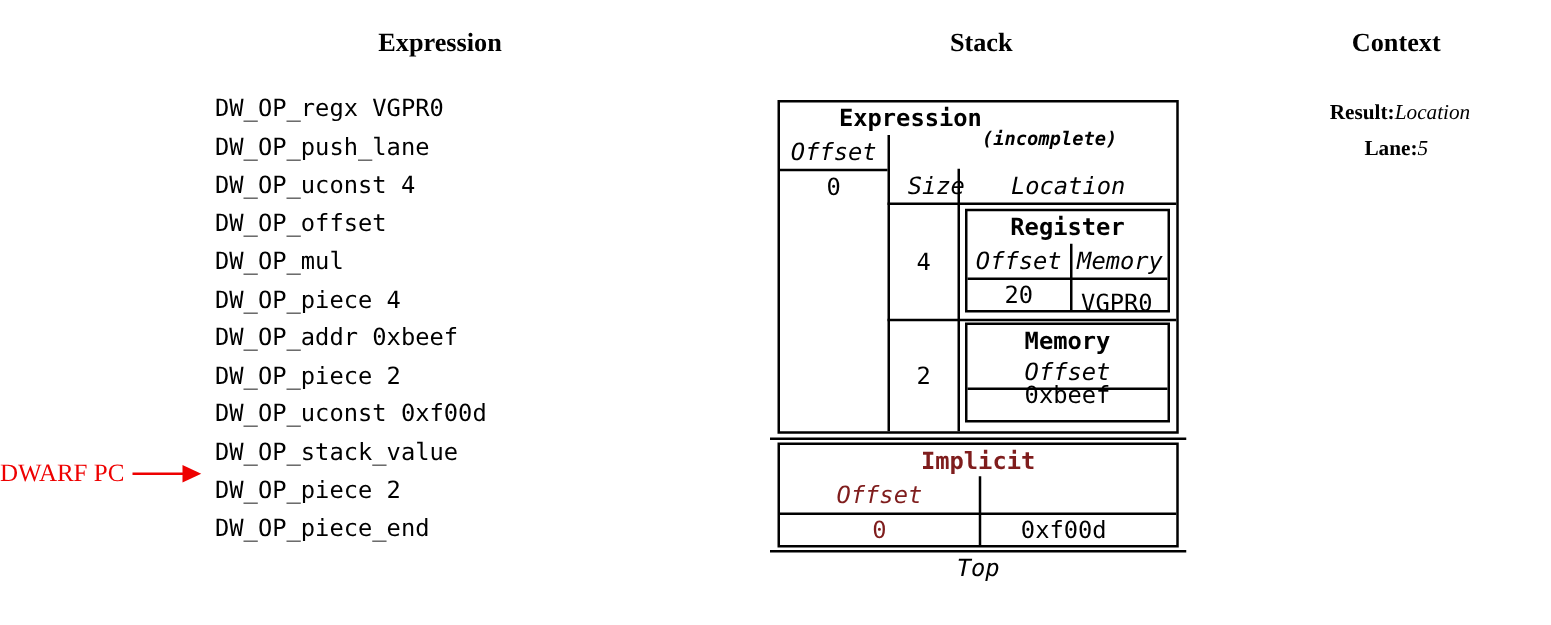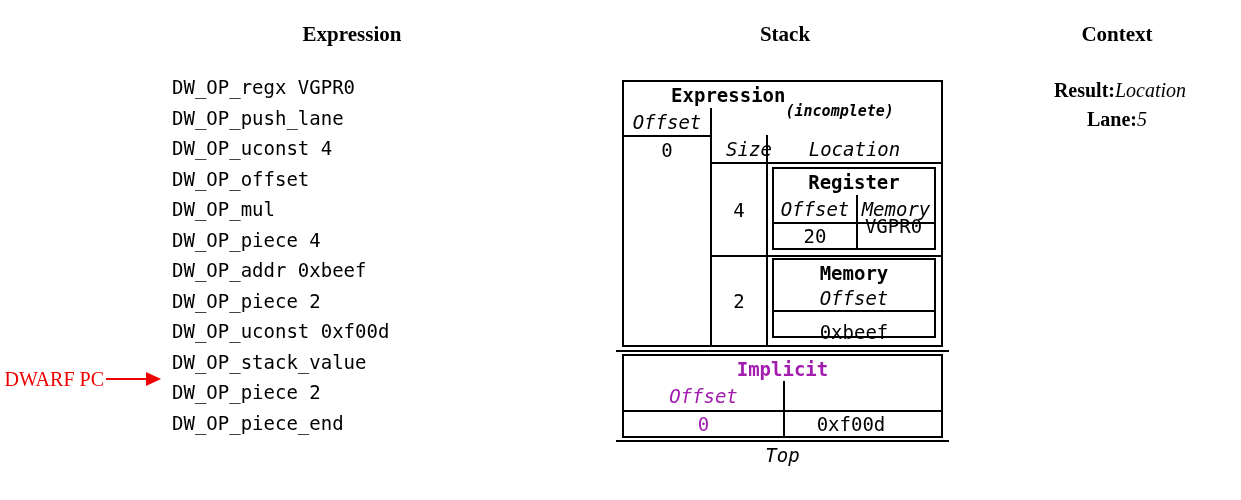--- a/index.html
+++ b/index.html
@@ -9,29 +9,29 @@
         font-family:"Liberation Serif",serif;font-weight:bold;font-size:21px;}
   .oplist {position:absolute;left:172px;top:72px;}
   .op-row {height:30.55px;line-height:30.55px;font-size:19px;white-space:pre;}
   .cell {position:absolute;display:flex;align-items:center;justify-content:center;
          font-size:19px;white-space:pre;}
   .line {position:absolute;background:#000;}
   .box {position:absolute;border:2px solid #000;box-sizing:border-box;}
   .it {font-style:italic;}
   .b {font-weight:bold;}
   .sm {font-size:15px;margin-top:32px;}
-  .red {color:#a21caf;}
+  .red {color:#7f1d1d;}
   .redline {background:#ee0000;}
-  .pc-label {position:absolute;left:0;top:367px;width:104px;text-align:right;
+  .pc-label {position:absolute;left:0;top:367px;width:104px;
              font-family:"Liberation Serif",serif;font-size:20px;line-height:24px;color:#ee0000;}
   .arrow-head {position:absolute;left:146px;top:372px;width:0;height:0;
                border-left:15px solid #ee0000;border-top:7px solid transparent;
                border-bottom:7px solid transparent;}
   .ctx-line {position:absolute;text-align:center;width:200px;
-             font-family:"Liberation Serif",serif;font-size:20px;line-height:24px;}
+             font-family:"Liberation Serif",serif;font-size:17px;line-height:24px;}
   .ctx-b {font-weight:bold;}
   .ctx-i {font-style:italic;}
 </style>
 </head>
 <body>
 
 <div class="canvas">
 
   <div class="hdr" style="left:202px;top:22px">Expression</div>
   <div class="hdr" style="left:635px;top:22px">Stack</div>
@@ -73,28 +73,28 @@
     <div class="cell" style="left:88px;top:82px;width:54px;height:91px">4</div>
     <div class="cell" style="left:88px;top:175px;width:54px;height:88px">2</div>
 
     <div class="box" style="left:148px;top:85px;width:164px;height:83px">
       <div class="cell b" style="left:0;top:0;width:160px;height:26px">Register</div>
       <div class="line" style="left:82px;top:26px;width:2px;height:53px"></div>
       <div class="cell it" style="left:0;top:26px;width:82px;height:27px">Offset</div>
       <div class="cell it" style="left:84px;top:26px;width:76px;height:27px">Memory</div>
       <div class="line" style="left:0;top:53px;width:160px;height:2px"></div>
       <div class="cell" style="left:0;top:55px;width:82px;height:24px">20</div>
-      <div class="cell" style="left:84px;top:45px;width:71px;height:24px">VGPR0</div>
+      <div class="cell" style="left:84px;top:62px;width:71px;height:24px">VGPR0</div>
     </div>
 
     <div class="box" style="left:148px;top:176px;width:164px;height:80px">
       <div class="cell b" style="left:0;top:0;width:160px;height:25px">Memory</div>
       <div class="cell it" style="left:0;top:25px;width:160px;height:25px">Offset</div>
       <div class="line" style="left:0;top:50px;width:160px;height:2px"></div>
-      <div class="cell" style="left:0;top:60px;width:160px;height:24px">0xbeef</div>
+      <div class="cell" style="left:0;top:44px;width:160px;height:24px">0xbeef</div>
     </div>
   </div>
 
   <div class="line" style="left:616px;top:350px;width:333px;height:2px"></div>
 
   <div class="box" style="left:622px;top:354px;width:321px;height:84px">
     <div class="cell b red" style="left:0;top:0;width:317px;height:25px">Implicit</div>
     <div class="line" style="left:159px;top:25px;width:2px;height:55px"></div>
     <div class="cell it red" style="left:0;top:25px;width:159px;height:29px">Offset</div>
     <div class="line" style="left:0;top:54px;width:317px;height:2px"></div>

